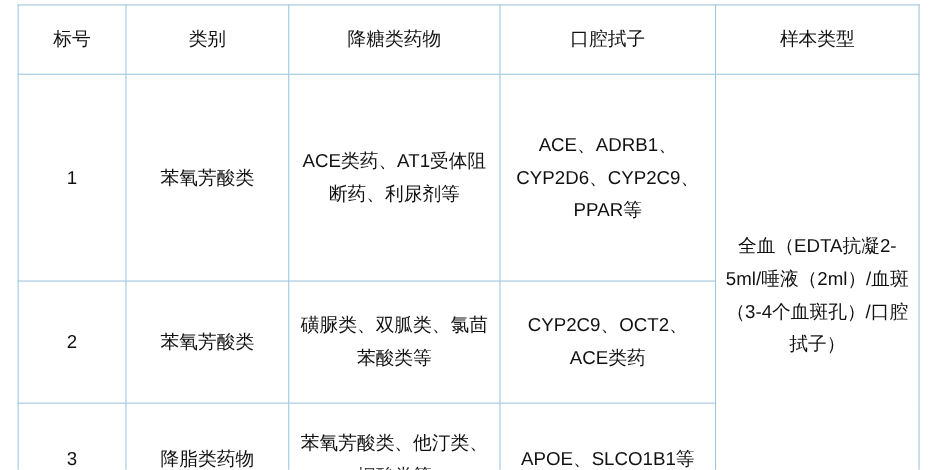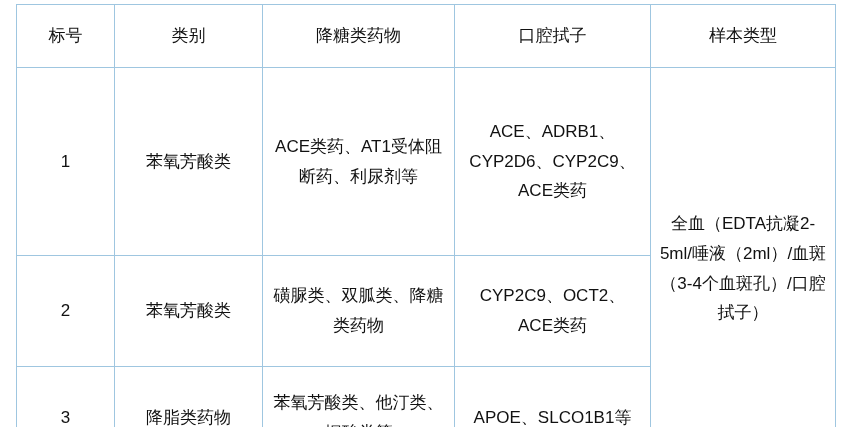--- a/index.html
+++ b/index.html
@@ -78,27 +78,27 @@
         <th>降糖类药物</th>
         <th>口腔拭子</th>
         <th>样本类型</th>
       </tr>
     </thead>
     <tbody>
       <tr class="row1">
         <td class="num">1</td>
         <td>苯氧芳酸类</td>
         <td>ACE类药、AT1受体阻断药、利尿剂等</td>
-        <td>ACE、ADRB1、CYP2D6、CYP2C9、ACE类药</td>
+        <td>ACE、ADRB1、CYP2D6、CYP2C9、PPAR等</td>
         <td class="cell-sample" rowspan="3">全血（EDTA抗凝2-5ml/唾液（2ml）/血斑（3-4个血斑孔）/口腔拭子）</td>
       </tr>
       <tr class="row2">
         <td class="num">2</td>
         <td>苯氧芳酸类</td>
-        <td>磺脲类、双胍类、降糖类药物</td>
+        <td>磺脲类、双胍类、氯茴苯酸类等</td>
         <td>CYP2C9、OCT2、ACE类药</td>
       </tr>
       <tr class="row3">
         <td class="num">3</td>
         <td>降脂类药物</td>
         <td>苯氧芳酸类、他汀类、烟酸类等</td>
         <td>APOE、SLCO1B1等</td>
       </tr>
     </tbody>
   </table>

